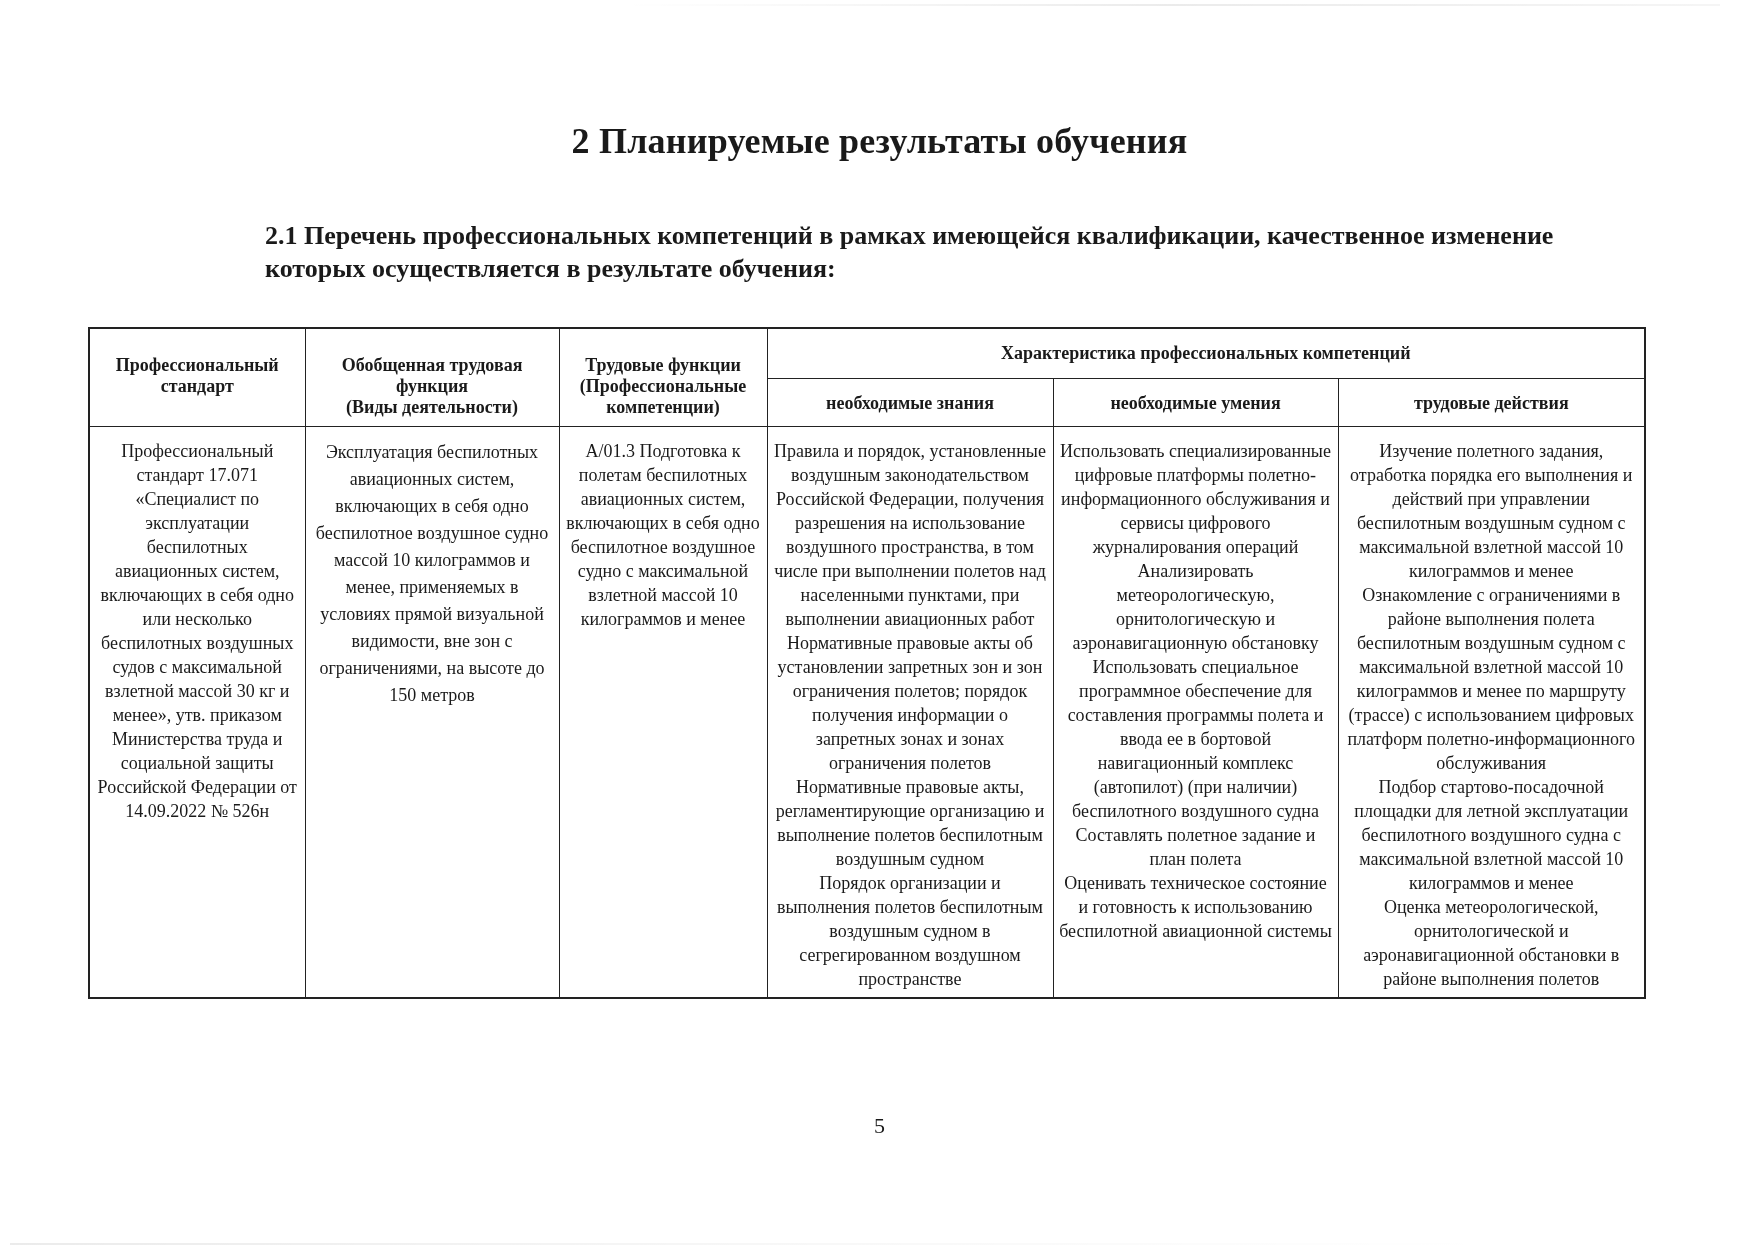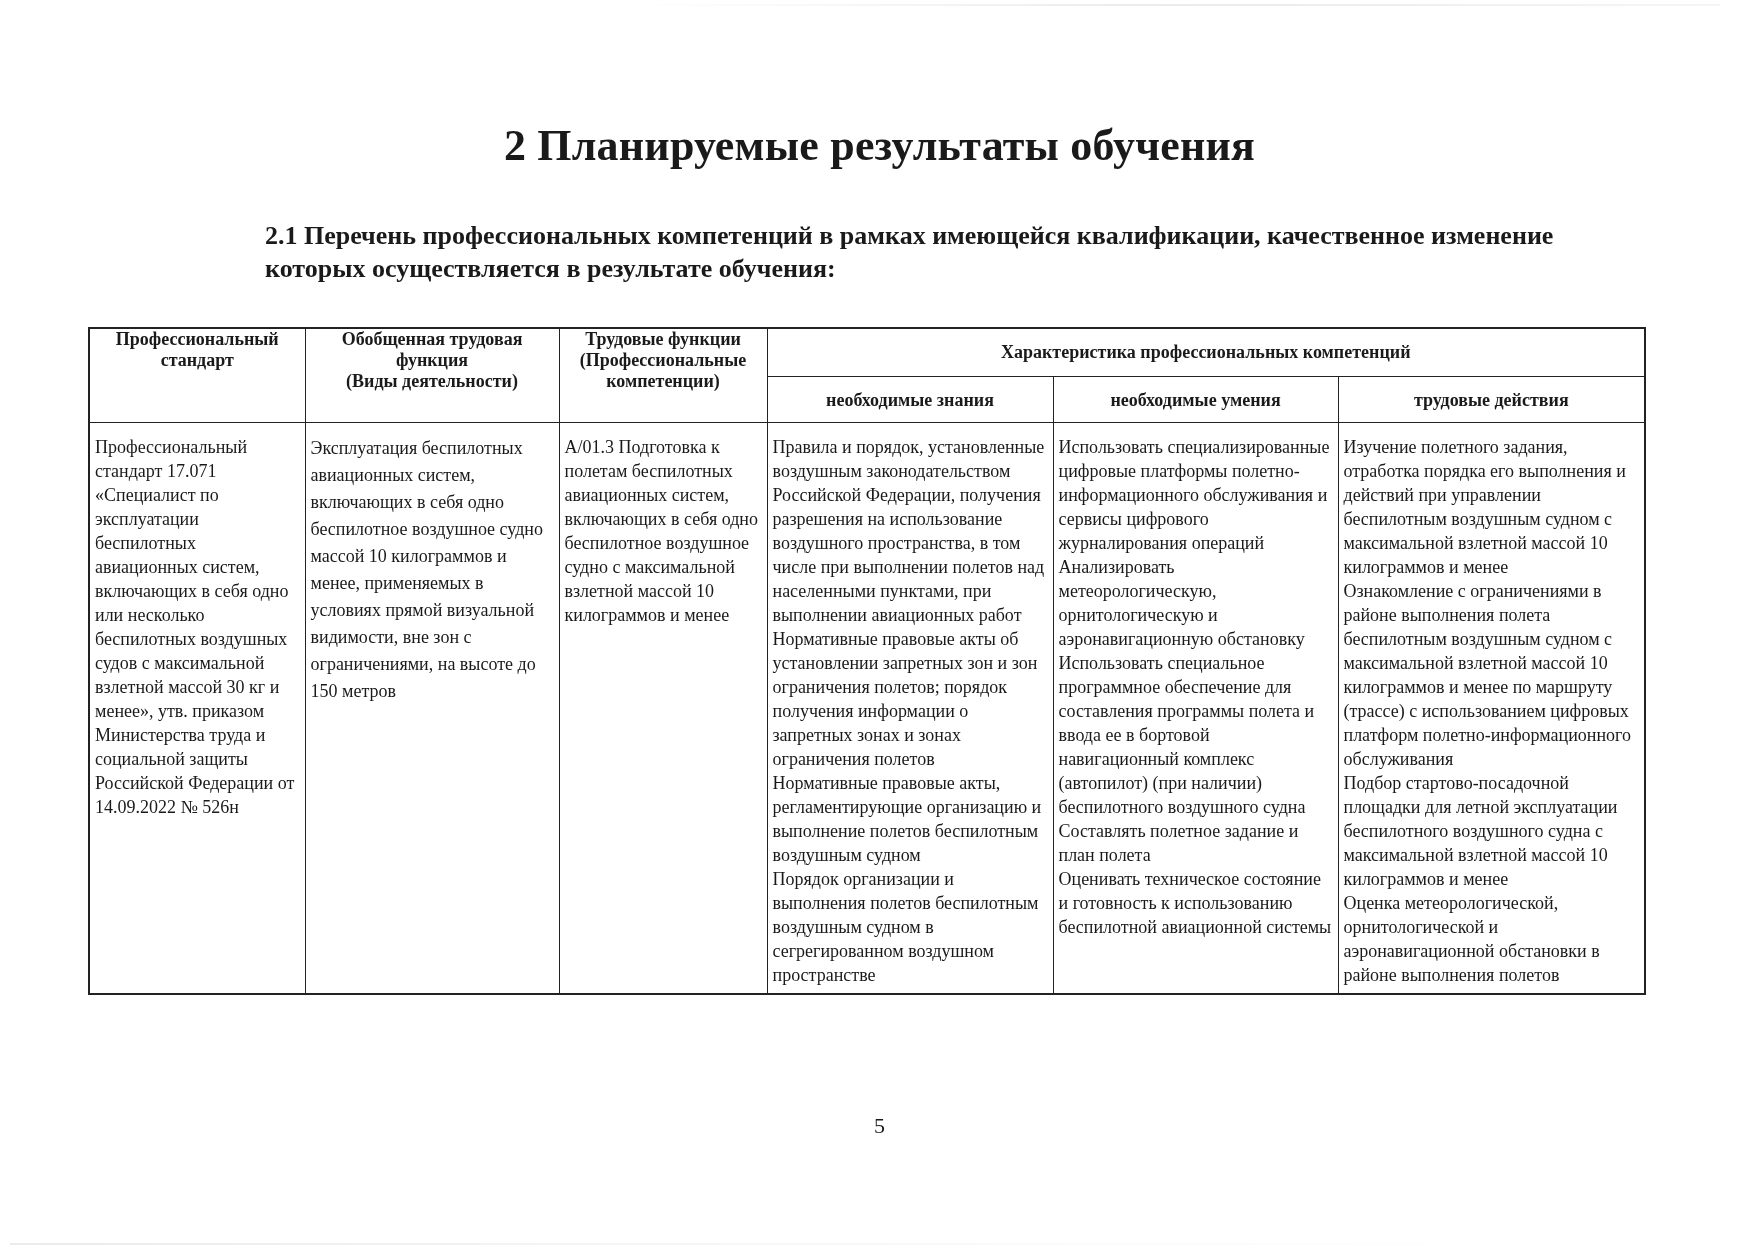--- a/index.html
+++ b/index.html
@@ -4,43 +4,43 @@
 <style>
   html, body { margin: 0; padding: 0; background: #ffffff; }
   body {
     width: 1759px; height: 1250px; position: relative; overflow: hidden;
     font-family: "Liberation Serif", "DejaVu Serif", serif; color: #1a1a1a;
   }
   .scan-edge-top { position: absolute; left: 620px; top: 4px; width: 1100px; height: 2px; background: linear-gradient(90deg, rgba(0,0,0,0), rgba(0,0,0,0.08), rgba(0,0,0,0.04)); }
   .scan-edge-bottom { position: absolute; left: 10px; top: 1243px; width: 1500px; height: 2px; background: linear-gradient(90deg, rgba(0,0,0,0.08), rgba(0,0,0,0.03), rgba(0,0,0,0)); }
   .page-title {
     position: absolute; left: 0; width: 1759px; top: 120px; text-align: center;
-    font-size: 44px; font-weight: bold; letter-spacing: 0.2px;
+    font-size: 36px; font-weight: bold; letter-spacing: 0.2px;
   }
   .section-title {
     position: absolute; left: 255px; top: 209px; width: 1340px;
     font-size: 26px; font-weight: bold; line-height: 33px;
   }
   table.competencies {
     position: absolute; left: 88px; top: 327px; width: 1556px;
     border-collapse: collapse; table-layout: fixed;
     border: 2px solid #222;
   }
   table.competencies th, table.competencies td {
     border: 1.5px solid #222; vertical-align: top;
   }
   table.competencies th {
     font-weight: bold; font-size: 18px; line-height: 21px; text-align: center;
-    padding: 0 4px 8px 4px;
+    padding: 26px 4px 8px 4px;
   }
   table.competencies th.group { vertical-align: middle; padding: 13px 12px; }
   table.competencies th.sub { vertical-align: middle; padding: 13px 4px 11px 4px; }
   table.competencies td {
     font-size: 18px; line-height: 24px; padding: 12px 5px 6px 5px;
-    text-align: left;
+    text-align: center;
   }
   td.func-col { line-height: 27px !important; }
   .para { display: block; }
   .page-number {
     position: absolute; left: 0; width: 1759px; top: 1113px;
     text-align: center; font-size: 22px;
   }
 </style>
 </head>
 <body>

